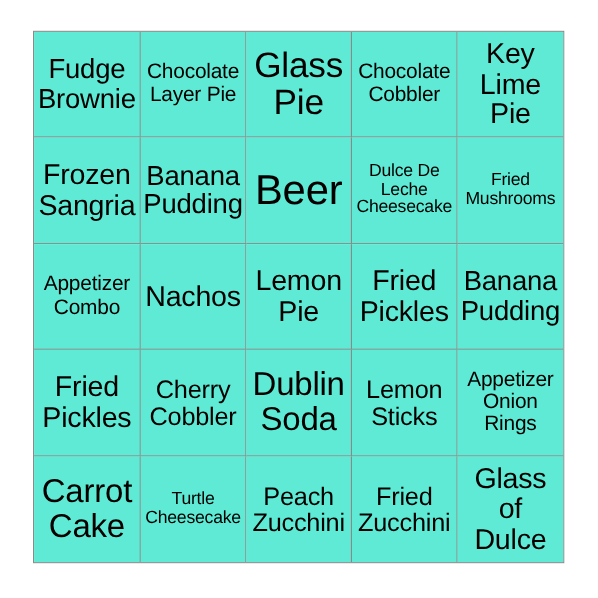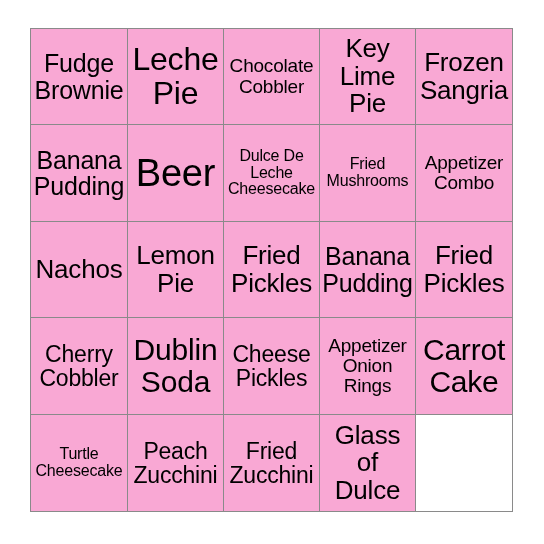--- a/index.html
+++ b/index.html
@@ -30,21 +30,21 @@
   .cell {
     box-sizing: border-box;
     border-right: 1px solid #8a8a8a;
     border-bottom: 1px solid #8a8a8a;
     display: flex;
     align-items: center;
     justify-content: center;
     text-align: center;
     padding: 1px 2px;
     overflow: hidden;
-    background: #f9a8d4;
+    background: #5eead4;
   }
   .cell:nth-child(5n) { border-right: none; }
   .cell:nth-child(n+21) { border-bottom: none; }
   .cell-text {
     display: block;
     width: 100%;
     line-height: 1.06;
     letter-spacing: -0.2px;
     word-break: normal;
   }
@@ -57,22 +57,25 @@
   .cell[data-size="xs"]  .cell-text { font-size: 19px; }
   .cell[data-size="xxs"] .cell-text { font-size: 16px; }
 </style>
 </head>
 <body>
 
 <div id="bingo-card">
     <div class="cell" data-size="md">
       <span class="cell-text" style="font-size: 25px;">Fudge Brownie</span>
     </div>
+    <div class="cell" data-size="xs">
+      <span class="cell-text">Chocolate Layer Pie</span>
+    </div>
     <div class="cell" data-size="xl">
-      <span class="cell-text">Leche Pie</span>
+      <span class="cell-text">Glass Pie</span>
     </div>
     <div class="cell" data-size="xs">
       <span class="cell-text">Chocolate Cobbler</span>
     </div>
     <div class="cell" data-size="md">
       <span class="cell-text">Key Lime Pie</span>
     </div>
     <div class="cell" data-size="md">
       <span class="cell-text">Frozen Sangria</span>
     </div>
@@ -106,21 +109,21 @@
     <div class="cell" data-size="md">
       <span class="cell-text">Fried Pickles</span>
     </div>
     <div class="cell" data-size="sm">
       <span class="cell-text">Cherry Cobbler</span>
     </div>
     <div class="cell" data-size="lg">
       <span class="cell-text">Dublin Soda</span>
     </div>
     <div class="cell" data-size="sm">
-      <span class="cell-text">Cheese Pickles</span>
+      <span class="cell-text">Lemon Sticks</span>
     </div>
     <div class="cell" data-size="xs">
       <span class="cell-text">Appetizer Onion Rings</span>
     </div>
     <div class="cell" data-size="lg">
       <span class="cell-text">Carrot Cake</span>
     </div>
     <div class="cell" data-size="xs">
       <span class="cell-text" style="font-size: 16px;">Turtle Cheesecake</span>
     </div>

